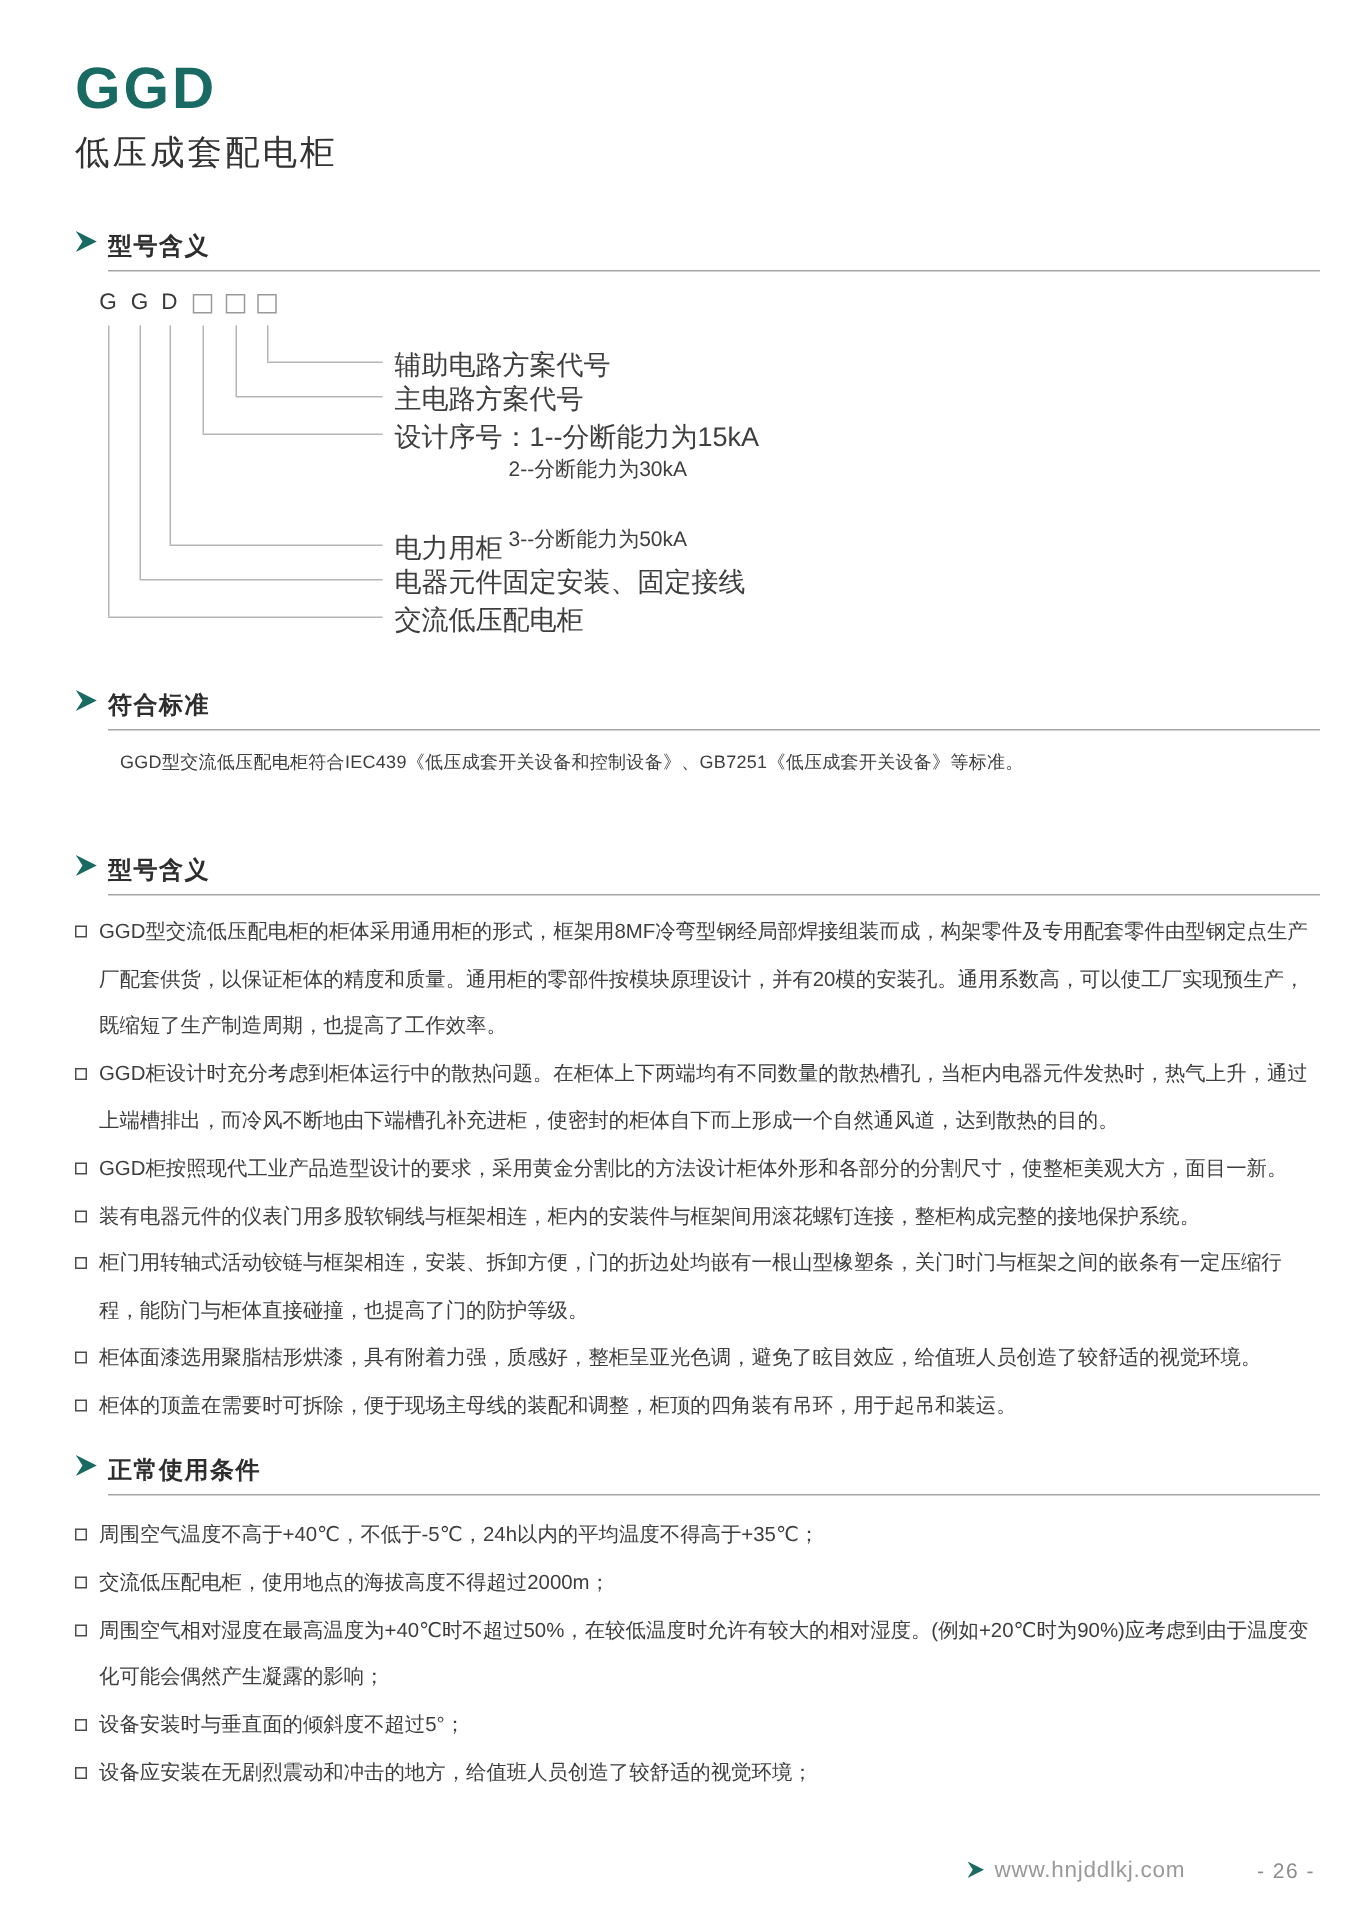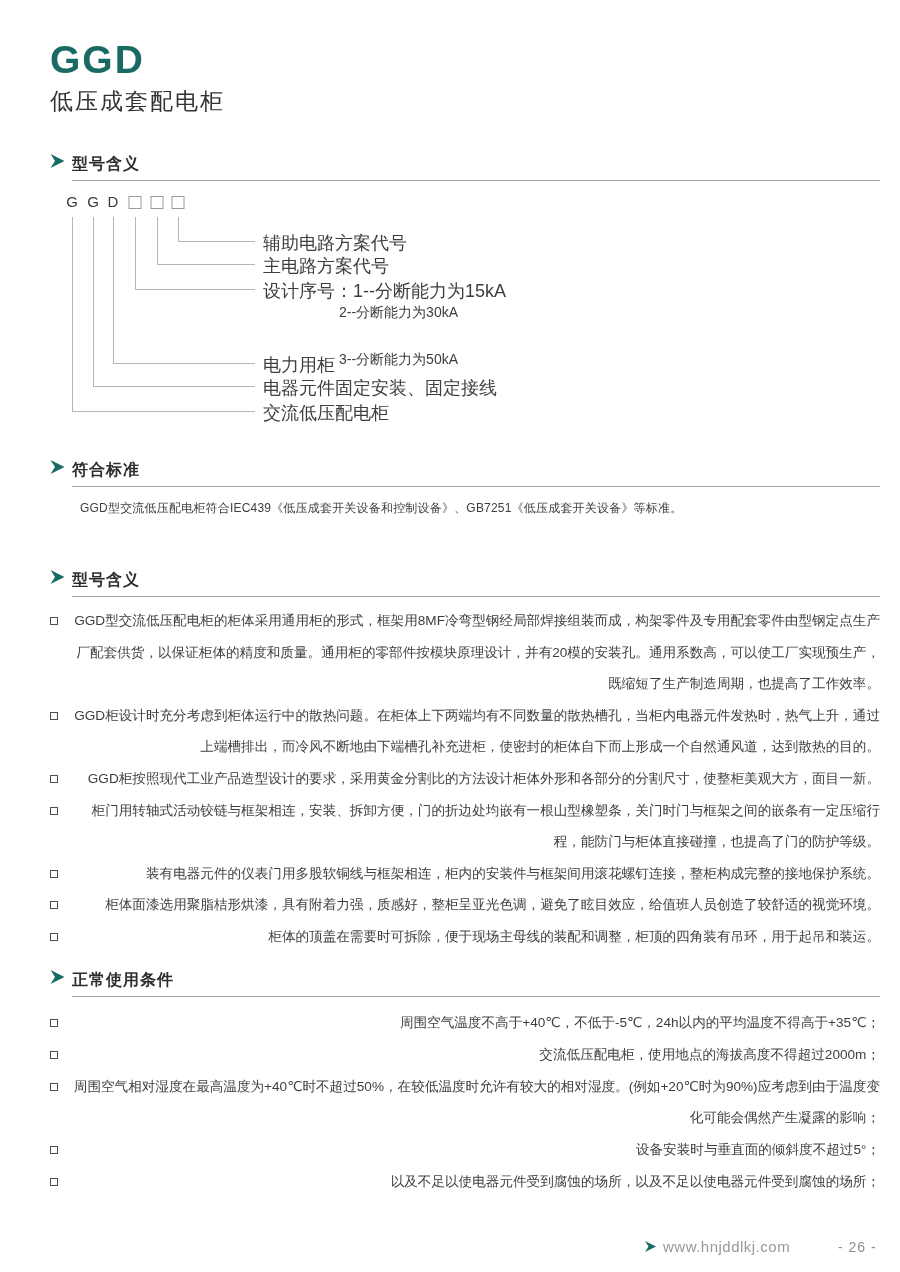--- a/index.html
+++ b/index.html
@@ -36,21 +36,21 @@
   .hline { position:absolute; height:0; border-top:1px solid #b5b5b5; }
   .diag-label { position:absolute; left:213px; font-size:18px; color:#3e3e3e; white-space:nowrap; }
   .diag-sublabel { position:absolute; left:289px; font-size:14px; color:#3e3e3e; white-space:nowrap; }
 
   .std-body {
     margin-top:13px; padding-left:30px;
     font-size:12px; color:#3e3e3e; letter-spacing:0.2px;
   }
 
   .blist { margin-top:8px; }
-  .bitem { display:flex; align-items:flex-start;text-align:right; }
+  .bitem { display:flex; align-items:flex-start; }
   .bmark { width:6px; height:6px; border:1px solid #4d4d4d; margin:12px 8px 0 0; flex:none; background:#fff; }
   .btext { flex:1; font-size:13.6px; line-height:31.6px; color:#3e3e3e; }
 
   .footer { position:absolute; top:1238px; left:0; width:900px; height:24px; }
   .footer-site {
     position:absolute; left:645px; top:0; display:flex; align-items:center; gap:7px;
     font-size:15px; color:#999999; letter-spacing:0.5px;
   }
   .footer-arrow { width:11px; height:11px; flex:none; }
   .footer-page { position:absolute; left:838px; top:1px; font-size:14px; color:#8c8c8c; letter-spacing:1px; }
@@ -133,28 +133,28 @@
       <div class="bitem">
           <span class="bmark"></span>
           <div class="btext">GGD柜设计时充分考虑到柜体运行中的散热问题。在柜体上下两端均有不同数量的散热槽孔，当柜内电器元件发热时，热气上升，通过上端槽排出，而冷风不断地由下端槽孔补充进柜，使密封的柜体自下而上形成一个自然通风道，达到散热的目的。</div>
         </div>
       <div class="bitem">
           <span class="bmark"></span>
           <div class="btext">GGD柜按照现代工业产品造型设计的要求，采用黄金分割比的方法设计柜体外形和各部分的分割尺寸，使整柜美观大方，面目一新。</div>
         </div>
       <div class="bitem">
           <span class="bmark"></span>
+          <div class="btext">装有电器元件的仪表门用多股软铜线与框架相连，柜内的安装件与框架间用滚花螺钉连接，整柜构成完整的接地保护系统。</div>
+        </div>
+      <div class="bitem">
+          <span class="bmark"></span>
           <div class="btext">柜门用转轴式活动铰链与框架相连，安装、拆卸方便，门的折边处均嵌有一根山型橡塑条，关门时门与框架之间的嵌条有一定压缩行程，能防门与柜体直接碰撞，也提高了门的防护等级。</div>
         </div>
       <div class="bitem">
           <span class="bmark"></span>
-          <div class="btext">装有电器元件的仪表门用多股软铜线与框架相连，柜内的安装件与框架间用滚花螺钉连接，整柜构成完整的接地保护系统。</div>
-        </div>
-      <div class="bitem">
-          <span class="bmark"></span>
           <div class="btext">柜体面漆选用聚脂桔形烘漆，具有附着力强，质感好，整柜呈亚光色调，避免了眩目效应，给值班人员创造了较舒适的视觉环境。</div>
         </div>
       <div class="bitem">
           <span class="bmark"></span>
           <div class="btext">柜体的顶盖在需要时可拆除，便于现场主母线的装配和调整，柜顶的四角装有吊环，用于起吊和装运。</div>
         </div>
     </div>
   </div>
 
   <div class="section" style="top:970px;">
@@ -177,21 +177,21 @@
       <div class="bitem">
           <span class="bmark"></span>
           <div class="btext" style="line-height:31.8px;">周围空气相对湿度在最高温度为+40℃时不超过50%，在较低温度时允许有较大的相对湿度。(例如+20℃时为90%)应考虑到由于温度变化可能会偶然产生凝露的影响；</div>
         </div>
       <div class="bitem">
           <span class="bmark"></span>
           <div class="btext" style="line-height:31.8px;">设备安装时与垂直面的倾斜度不超过5°；</div>
         </div>
       <div class="bitem">
           <span class="bmark"></span>
-          <div class="btext" style="line-height:31.8px;">以及不足以使电器元件受到腐蚀的场所，以及不足以使电器元件受到腐蚀的场所；</div>
+          <div class="btext" style="line-height:31.8px;">设备应安装在无剧烈震动和冲击的地方，给值班人员创造了较舒适的视觉环境；</div>
         </div>
     </div>
   </div>
 
   <div class="footer">
     <div class="footer-site">
       <svg class="footer-arrow" viewBox="0 0 14 14">
         <path d="M0,0 L14,7 L0,14 L4.5,7 Z" fill="#186a62"></path>
       </svg>
       <span>www.hnjddlkj.com</span>

